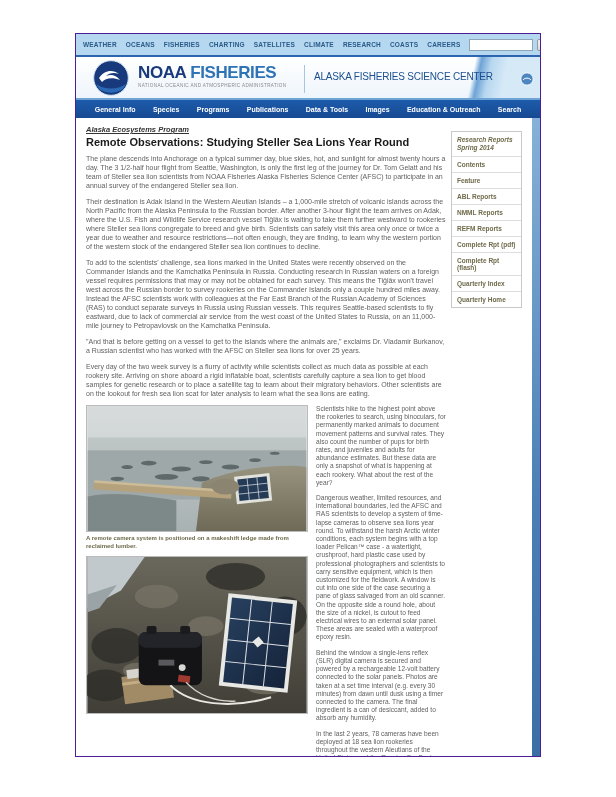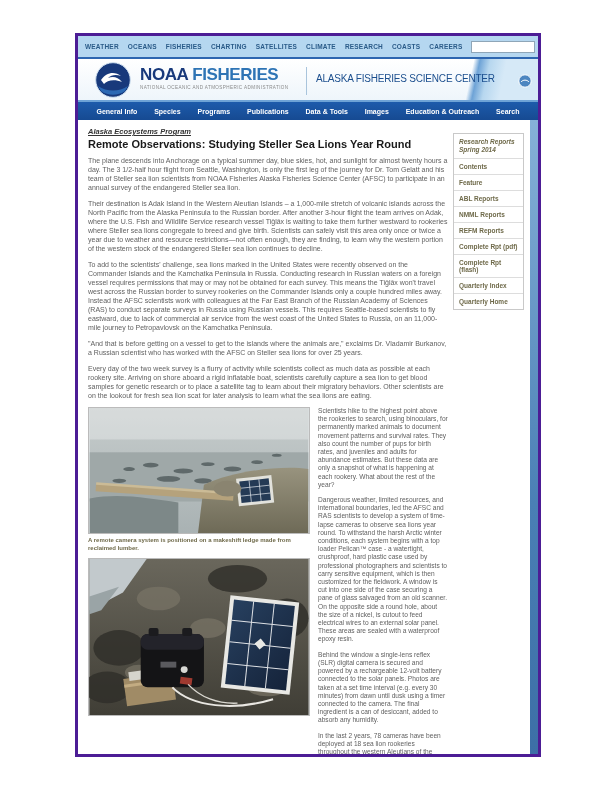--- a/index.html
+++ b/index.html
@@ -1,19 +1,19 @@
 <!DOCTYPE html>
 <html><head>
 <meta charset="utf-8">
 <style>
   * { margin:0; padding:0; box-sizing:border-box; }
   html,body { width:616px; height:797px; background:#ffffff; font-family:"Liberation Sans", sans-serif; }
   .frame {
     position:absolute; left:75px; top:33px; width:466px; height:724px;
-    border:3px solid #4c1d95; background:#fef9c3; overflow:hidden;
+    border:1px solid #4c1d95; background:#fef9c3; overflow:hidden;
   }
   
   .topnav {
     position:absolute; left:0; top:0; width:100%; height:21px;
     background:#b5d7f0; display:flex; align-items:center; padding:0 7px;
   }
   .topnav .tlink {
     font-size:6.5px; font-weight:bold; color:#2a5b88; margin-right:9px;
     letter-spacing:.2px; cursor:pointer; white-space:nowrap;
   }

